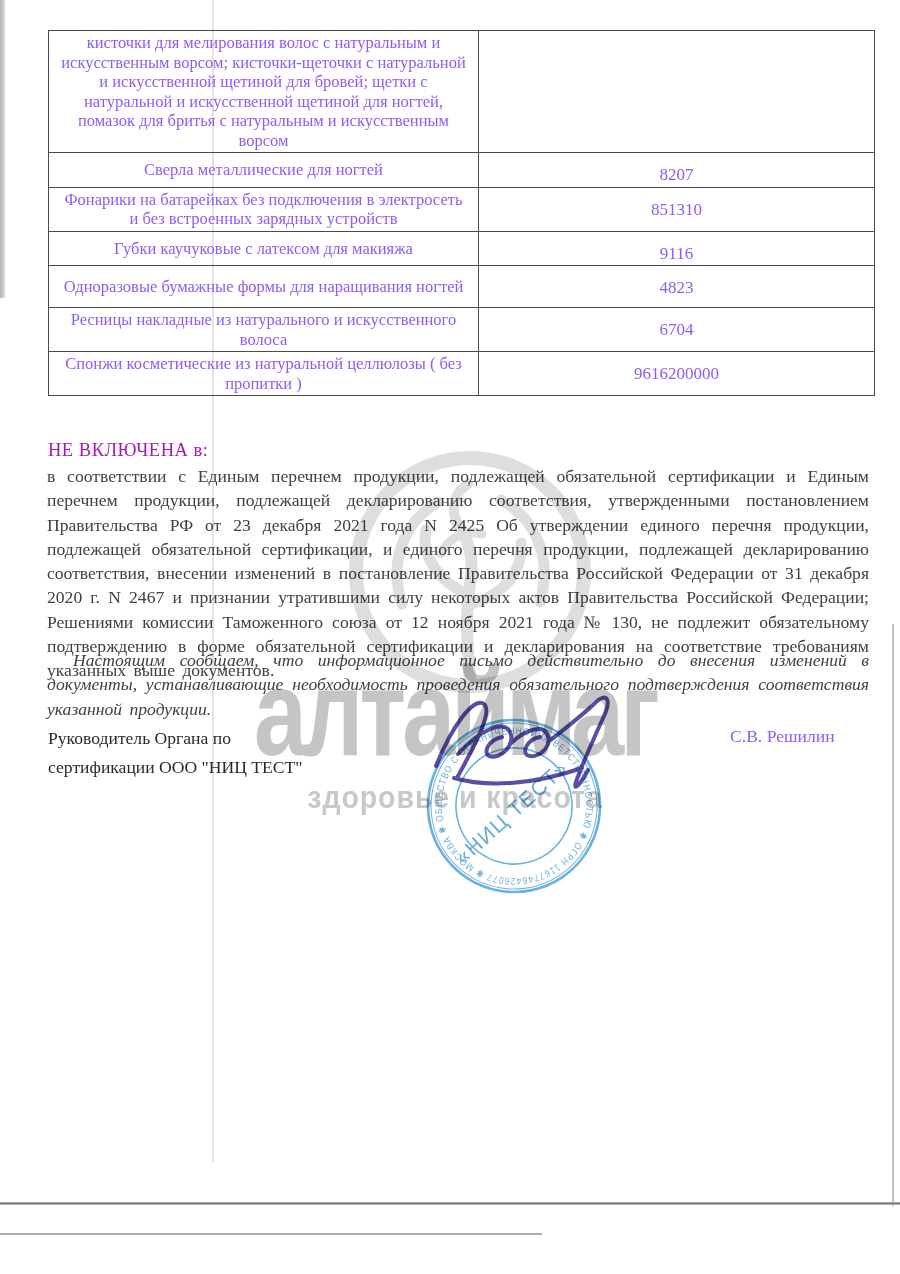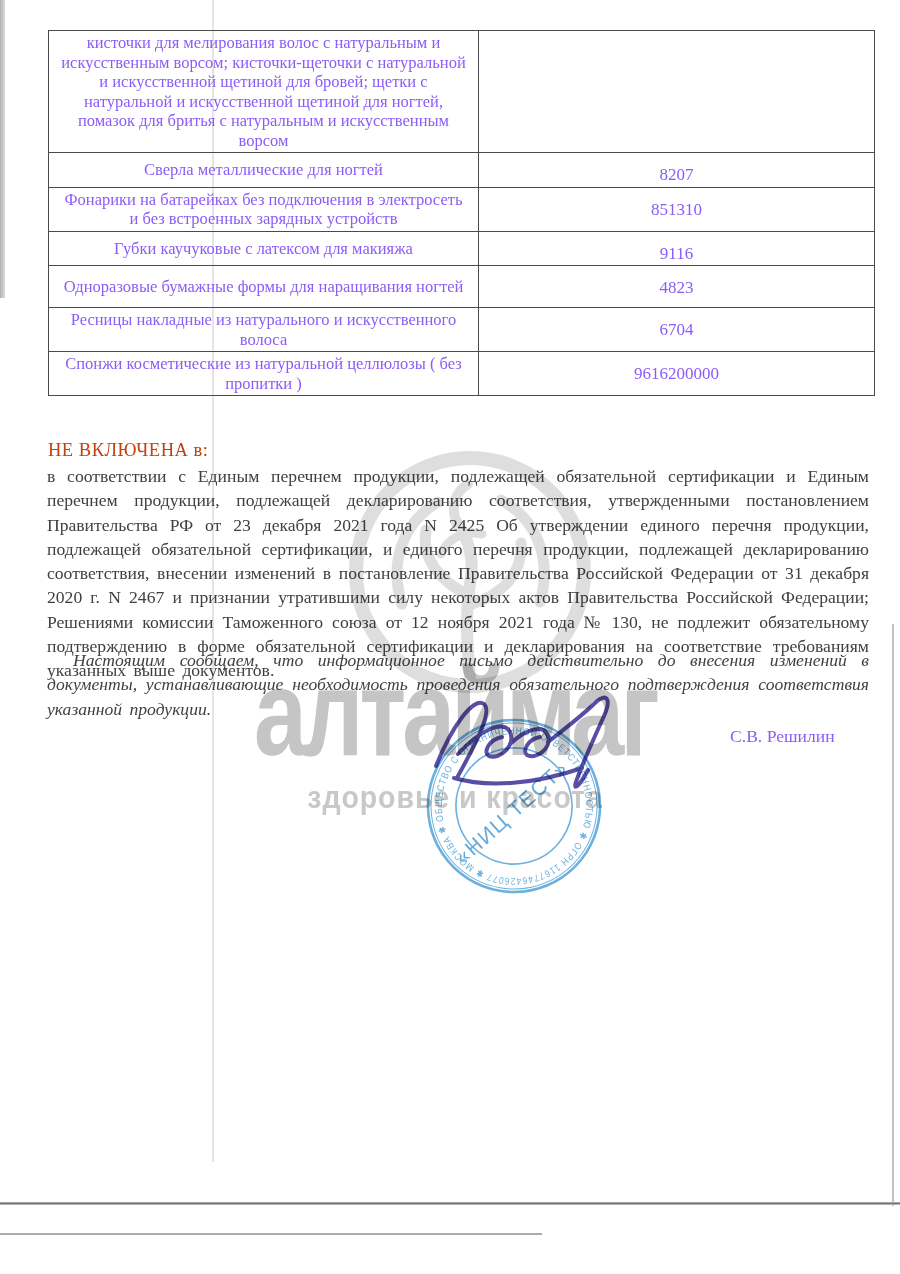--- a/index.html
+++ b/index.html
@@ -26,21 +26,21 @@
     font-size:16.5px;line-height:19.5px;color:#8b5cf6;
   }
   table.codes td{
     border:1.7px solid #4b4a48;text-align:center;vertical-align:middle;
     padding:2px 10px;box-sizing:border-box;
   }
   table.codes td.code{vertical-align:top;padding-top:12px;font-size:17px;}
   col.c-name{width:430px;} col.c-code{width:396px;}
   
   .heading{
-    position:absolute;left:48px;top:440px;font-size:18.5px;color:#c2410c;
+    position:absolute;left:48px;top:440px;font-size:18.5px;color:#a21caf;
     letter-spacing:.5px;
   }
   .para{
     position:absolute;left:47px;width:822px;
     font-size:17.6px;line-height:24.3px;text-align:justify;
     word-spacing:3px;color:#404040;
   }
   .para1{top:464px;}
   .para2{top:648px;text-indent:26px;font-style:italic;}
   .signer-left{
@@ -114,20 +114,24 @@
         <td>Спонжи косметические из натуральной целлюлозы ( без пропитки )</td>
         <td class="code">9616200000</td>
       </tr>
     </tbody>
   </table>
 
   <div class="heading">НЕ ВКЛЮЧЕНА в:</div>
   <div class="para para1">в соответствии с Единым перечнем продукции, подлежащей обязательной сертификации и Единым перечнем продукции, подлежащей декларированию соответствия, утвержденными постановлением Правительства РФ от 23 декабря 2021 года N 2425 Об утверждении единого перечня продукции, подлежащей обязательной сертификации, и единого перечня продукции, подлежащей декларированию соответствия, внесении изменений в постановление Правительства Российской Федерации от 31 декабря 2020 г. N 2467 и признании утратившими силу некоторых актов Правительства Российской Федерации; Решениями комиссии Таможенного союза от 12 ноября 2021 года № 130, не подлежит обязательному подтверждению в форме обязательной сертификации и декларирования на соответствие требованиям указанных выше документов.</div>
   <div class="para para2">Настоящим сообщаем, что информационное письмо действительно до внесения изменений в документы, устанавливающие необходимость проведения обязательного подтверждения соответствия указанной продукции.</div>
 
+  <div class="signer-left">
+    <div>Руководитель Органа  по</div>
+    <div>сертификации ООО "НИЦ ТЕСТ"</div>
+  </div>
   <div class="signer-name">С.В. Решилин</div>
 
   <svg class="wm wm-logo" width="252" height="252" viewBox="0 0 252 252" opacity="0.55">
     <g fill="none" stroke="#c3c3c3" stroke-linecap="round">
       <circle cx="126" cy="126" r="114" stroke-width="14"></circle>
       <path d="M126,232 C123,196 121,168 126,138 C131,112 124,92 113,77" stroke-width="12"></path>
       <path d="M126,150 C96,136 77,112 82,84" stroke-width="11"></path>
       <path d="M128,158 C160,148 179,126 177,97" stroke-width="11"></path>
       <path d="M113,77 C106,61 111,46 124,38" stroke-width="10"></path>
       <path d="M58,158 C45,118 58,77 94,56" stroke-width="11"></path>

